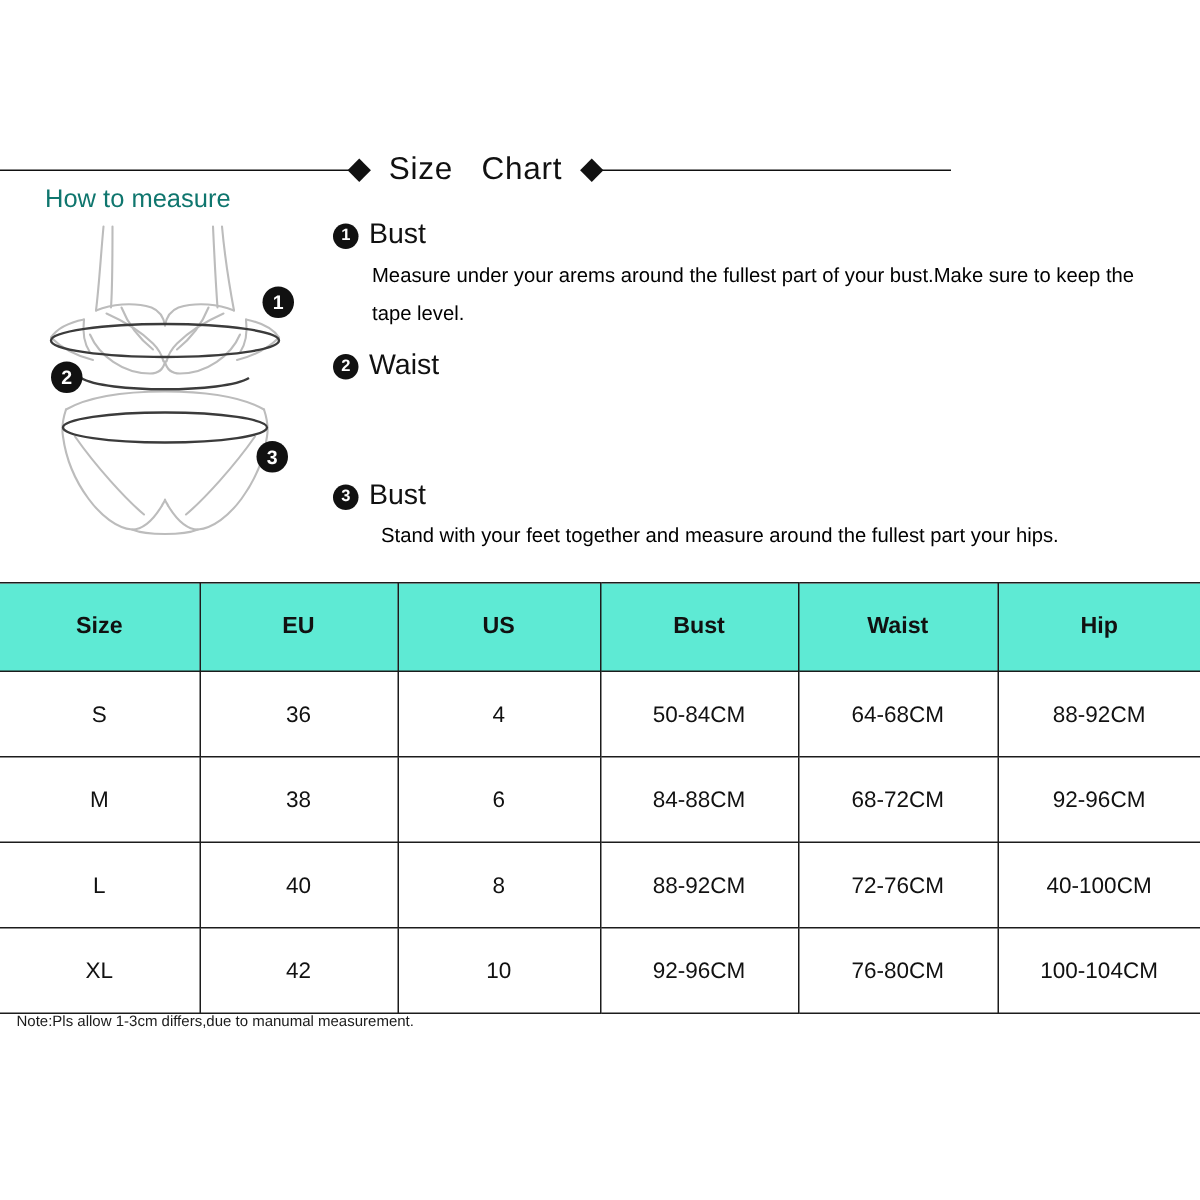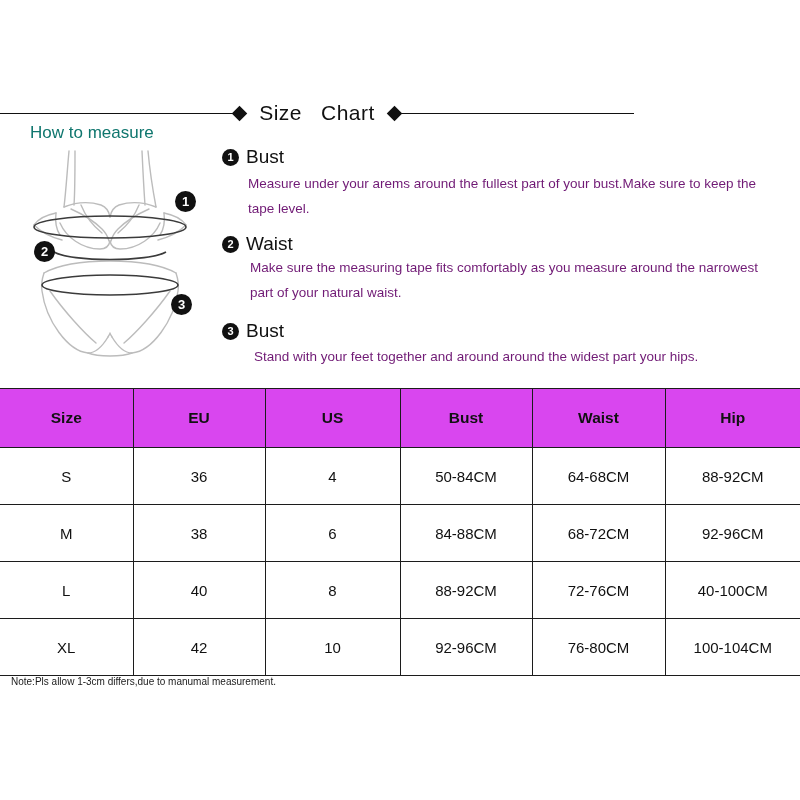--- a/index.html
+++ b/index.html
@@ -112,21 +112,21 @@
     flex: 0 0 auto;
   }
   .instr-title {
     font-size: 19px;
     color: #111111;
     white-space: nowrap;
   }
   .instr-body {
     font-size: 13.5px;
     line-height: 25px;
-    color: #701a75;
+    color: #000000;
   }
   #instr-1 .instr-body { margin-left: 26px; margin-top: 3px; }
   #instr-2 .instr-body { margin-left: 28px; margin-top: 0px; }
   #instr-3 .instr-body { margin-left: 32px; margin-top: 2px; }
 
   
   #size-table {
     position: absolute;
     left: 0;
     top: 388px;
@@ -145,21 +145,21 @@
   #size-table td {
     border: 1px solid #1c1c1c;
     border-left-color: #1c1c1c;
     text-align: center;
     font-size: 15px;
     color: #111111;
     height: 56px;
     padding: 0;
   }
   #size-table th {
-    background: #d946ef;
+    background: #5eead4;
     font-weight: bold;
     font-size: 15.5px;
     height: 58px;
     margin-top: 20px;
   }
   #size-table td {
     background: #ffffff;
     font-weight: normal;
   }
   
@@ -247,29 +247,28 @@
     <span class="instr-title">Bust</span>
   </div>
   <div class="instr-body">Measure under your arems around the fullest part of your bust.Make sure to keep the tape level.</div>
 </div>
 
 <div class="instr-block" id="instr-2">
   <div class="instr-head">
     <span class="instr-num">2</span>
     <span class="instr-title">Waist</span>
   </div>
-  <div class="instr-body">Make sure the measuring tape fits comfortably as you measure around the narrowest part of your natural waist.</div>
 </div>
 
 <div class="instr-block" id="instr-3">
   <div class="instr-head">
     <span class="instr-num">3</span>
     <span class="instr-title">Bust</span>
   </div>
-  <div class="instr-body">Stand with your feet together and around around the widest part your hips.</div>
+  <div class="instr-body">Stand with your feet together and measure around the fullest part your hips.</div>
 </div>
 
 <table id="size-table">
   <colgroup>
     <col class="c0">
       <col class="c1">
       <col class="c2">
     <col class="c3">
       <col class="c4">
       <col class="c5">

